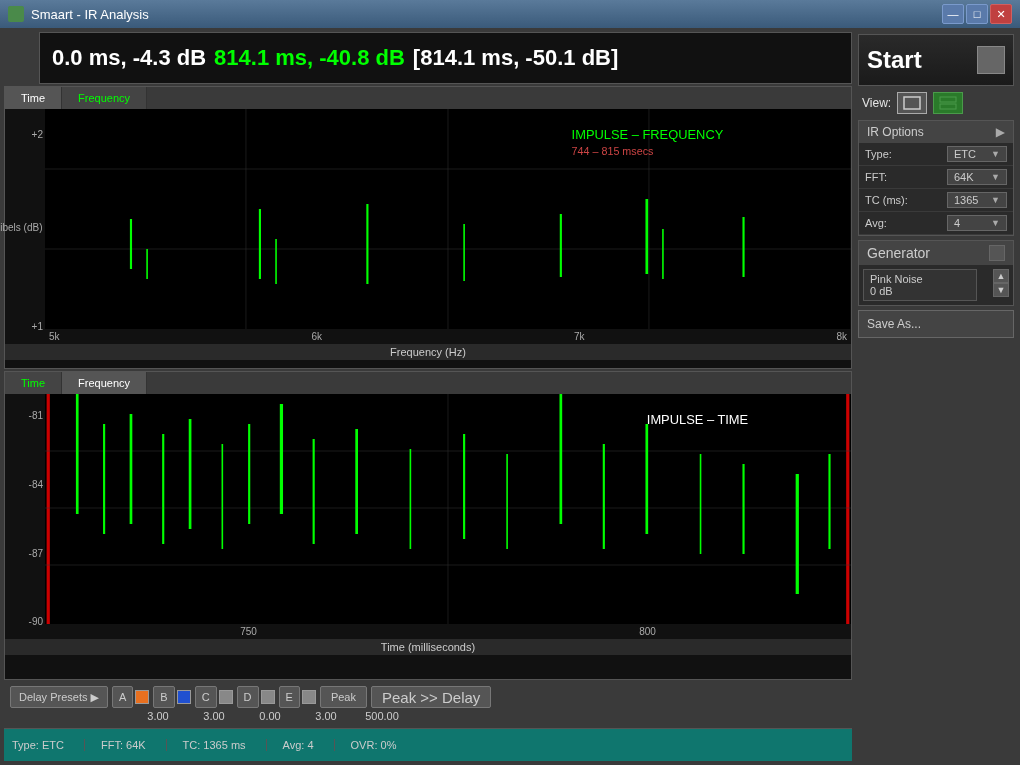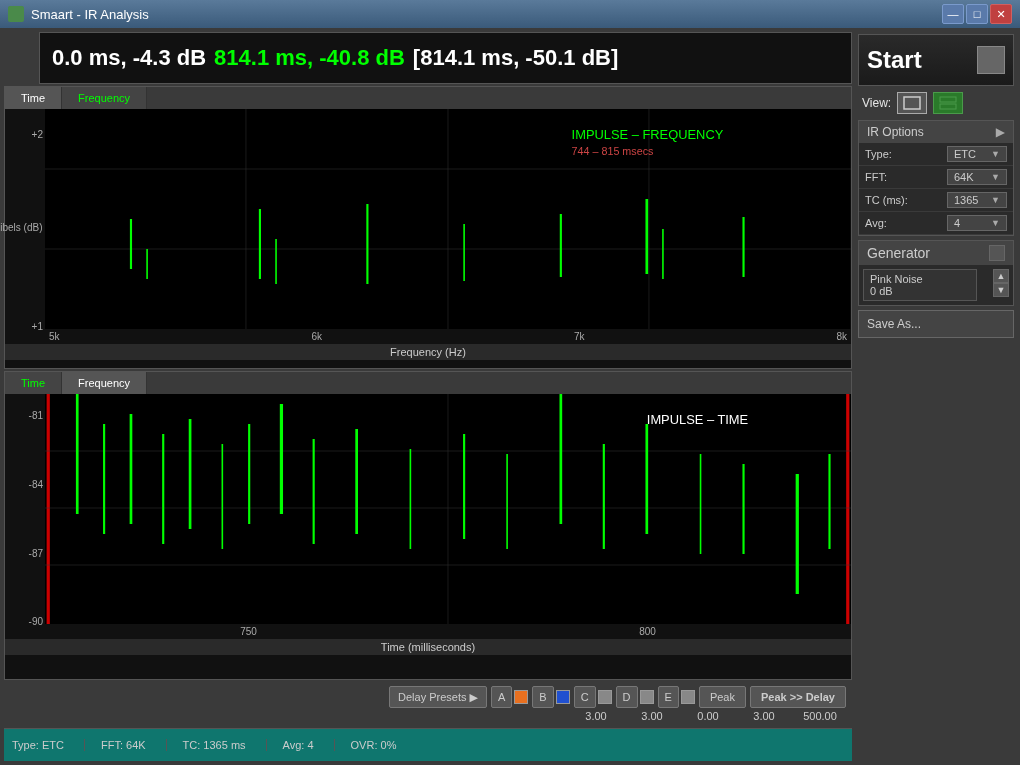--- a/index.html
+++ b/index.html
@@ -120,21 +120,20 @@
       display: block;
     }
 
     
     #bottom-controls {
       background: #3a3a3a;
       padding: 4px 6px;
       display: flex;
       flex-direction: column;
       gap: 2px;
-      align-items: flex-end;
     }
     .delay-row {
       display: flex;
       align-items: center;
       gap: 4px;
     }
     .delay-btn {
       background: #555;
       border: 1px solid #777;
       color: #ccc;
@@ -187,25 +186,24 @@
       font-size: 11px;
       cursor: pointer;
       border-radius: 2px;
       height: 22px;
     }
     .peak-delay-btn {
       background: #555;
       border: 1px solid #777;
       color: #ccc;
       padding: 2px 10px;
-      font-size: 11px;
+      font-size: 15px;
       cursor: pointer;
       border-radius: 2px;
       height: 22px;
-      font-weight: bold;
     }
 
     
     #statusbar {
       background: #0f766e;
       border-top: 1px solid #555;
       height: 22px;
       display: flex;
       align-items: center;
       padding: 16px 8px;

